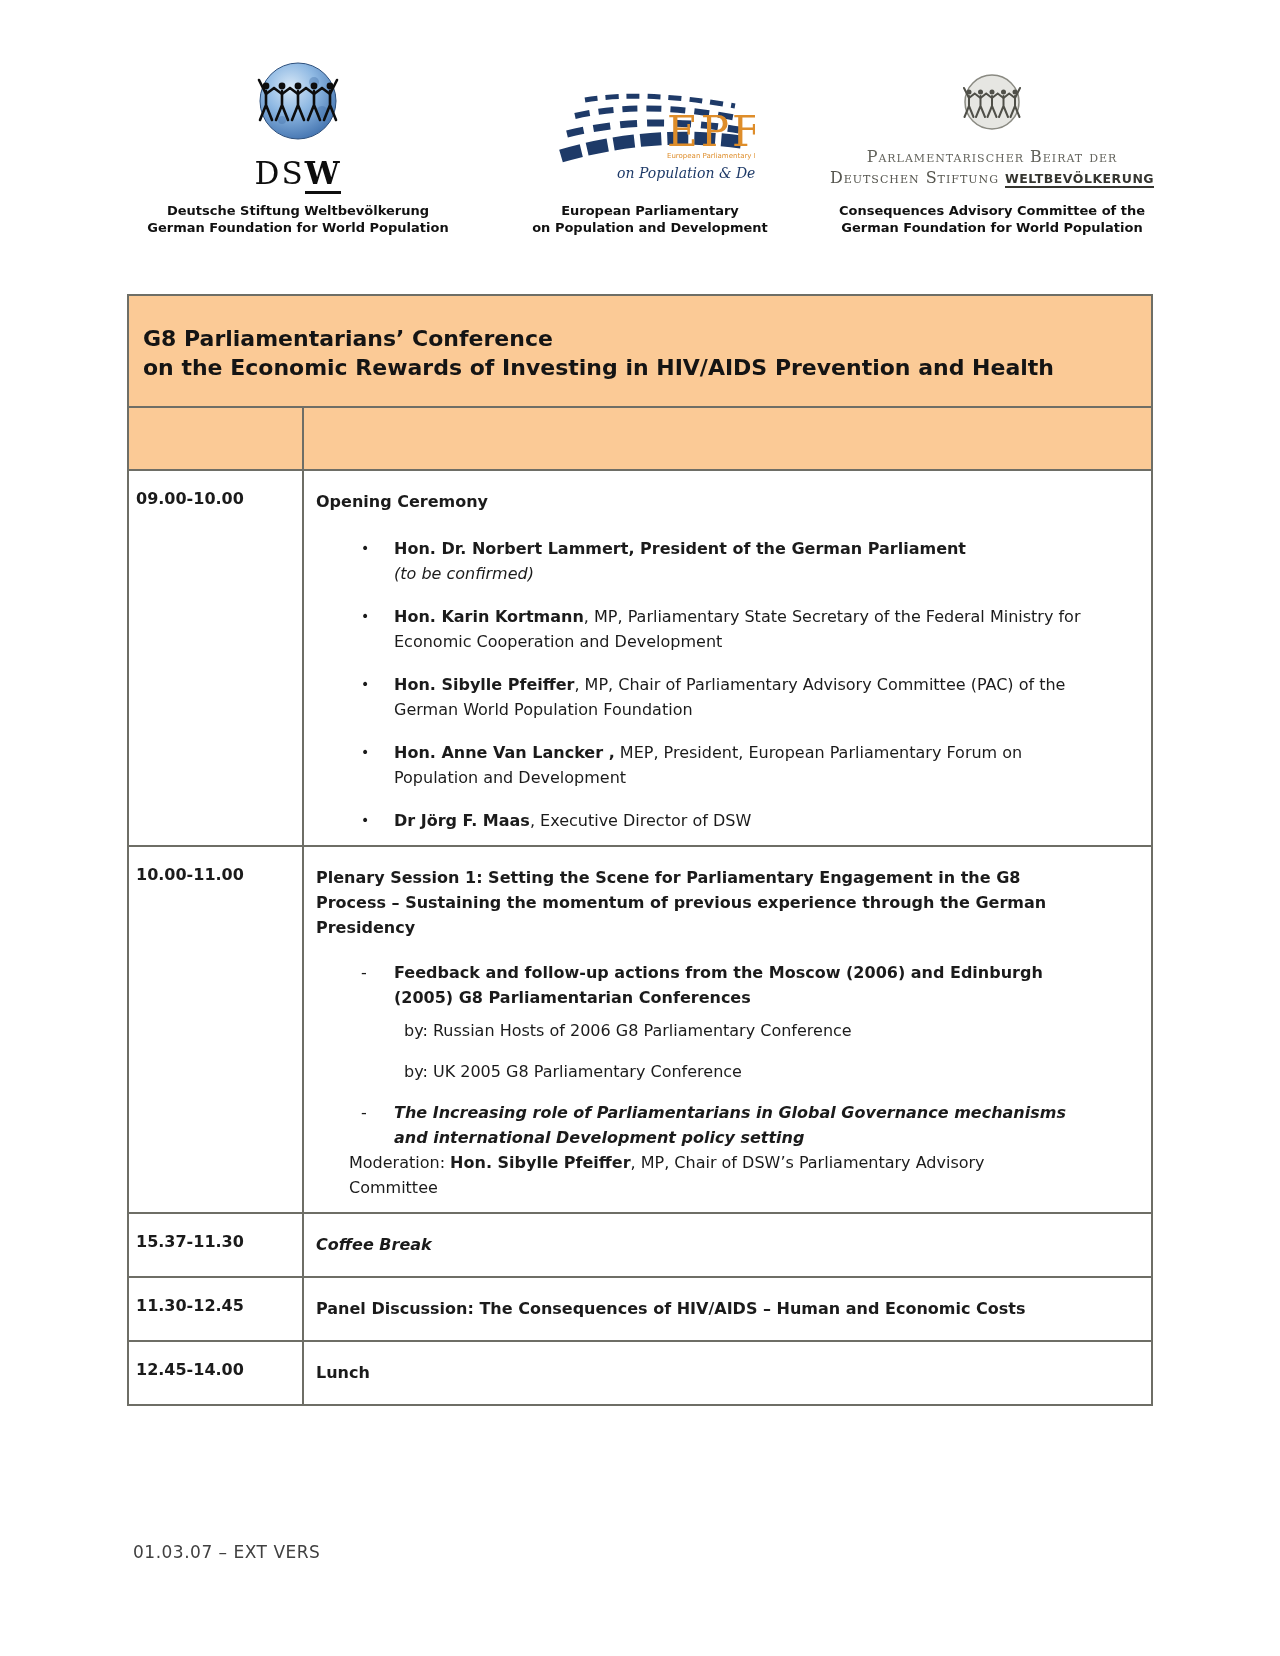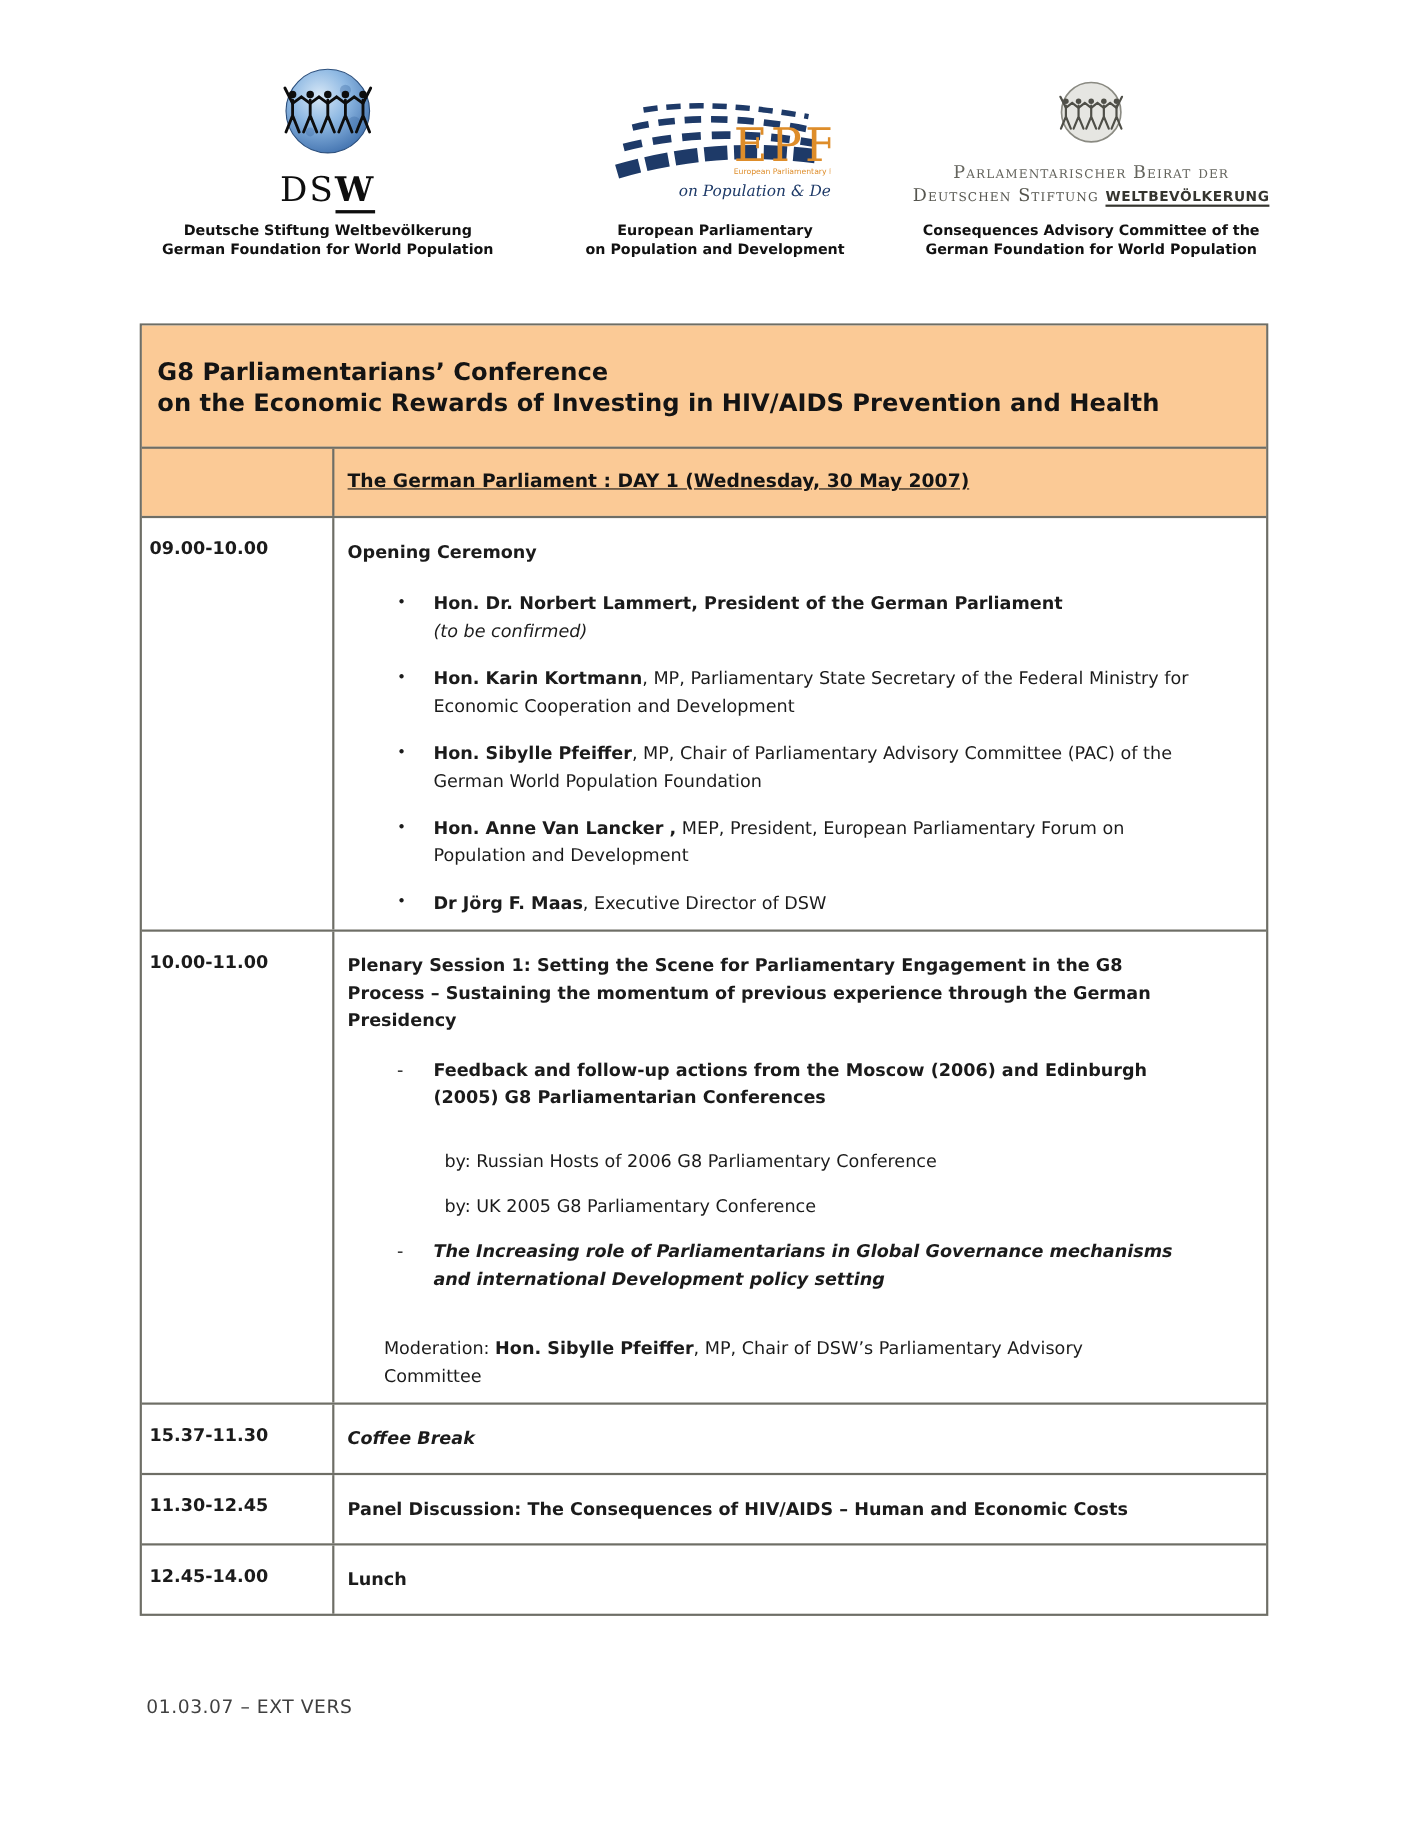--- a/index.html
+++ b/index.html
@@ -148,23 +148,20 @@
     </div>
   </header>
 
   <div class="agenda-table">
     <div class="title-row">
       <div class="title-line">G8 Parliamentarians’ Conference</div>
       <div class="title-line">on the Economic Rewards of Investing in HIV/AIDS Prevention and Health</div>
     </div>
     <div class="day-row">
       <div class="spacer-cell"></div>
-      <div class="day-cell">
-        <span class="day-header-text">The German Parliament : DAY 1 (Wednesday, 30 May 2007)</span>
-      </div>
     </div>
     <div id="agenda-rows">
         <div class="trow">
           <div class="tcell time">09.00-10.00</div>
           <div class="tcell content">
             <div class="blk heading"><span class="b ">Opening Ceremony</span></div>
             <div class="blk bullet" style="margin-top: 22px;">
               <span class="marker">•</span>
               <div class="btext"><span class="b ">Hon. Dr. Norbert Lammert, President of the German Parliament</span><br><span class="i">(to be confirmed)</span></div>
             </div>
@@ -187,27 +184,27 @@
           </div>
         </div>
         <div class="trow">
           <div class="tcell time">10.00-11.00</div>
           <div class="tcell content">
             <div class="blk heading"><span class="b ">Plenary Session 1</span><span>: </span><span class="b ">Setting the Scene for Parliamentary Engagement in the G8 Process – Sustaining the momentum of previous experience through the German Presidency</span></div>
             <div class="blk dash" style="margin-top: 20px;">
               <span class="marker">-</span>
               <div class="btext"><span class="b ">Feedback and follow-up actions from the Moscow (2006) and Edinburgh (2005) G8 Parliamentarian Conferences</span></div>
             </div>
-            <div class="blk by" style="margin-top: 33px;"><span>by: Russian Hosts of 2006 G8 Parliamentary Conference</span></div>
+            <div class="blk by" style="margin-top: 8px;"><span>by: Russian Hosts of 2006 G8 Parliamentary Conference</span></div>
             <div class="blk by" style="margin-top: 16px;"><span>by: UK 2005 G8 Parliamentary Conference</span></div>
             <div class="blk dash" style="margin-top: 16px;">
               <span class="marker">-</span>
               <div class="btext"><span class="b i">The Increasing role of Parliamentarians in Global Governance mechanisms and international Development policy setting</span></div>
             </div>
-            <div class="blk para" style="margin-top: 38px;"><span>Moderation: </span><span class="b ">Hon. Sibylle Pfeiffer</span><span>, MP, Chair of DSW’s Parliamentary Advisory Committee</span></div>
+            <div class="blk para" style=""><span>Moderation: </span><span class="b ">Hon. Sibylle Pfeiffer</span><span>, MP, Chair of DSW’s Parliamentary Advisory Committee</span></div>
           </div>
         </div>
         <div class="trow short">
           <div class="tcell time">15.37-11.30</div>
           <div class="tcell content">
             <div class="blk heading"><span class="b i">Coffee Break</span></div>
           </div>
         </div>
         <div class="trow short">
           <div class="tcell time">11.30-12.45</div>

